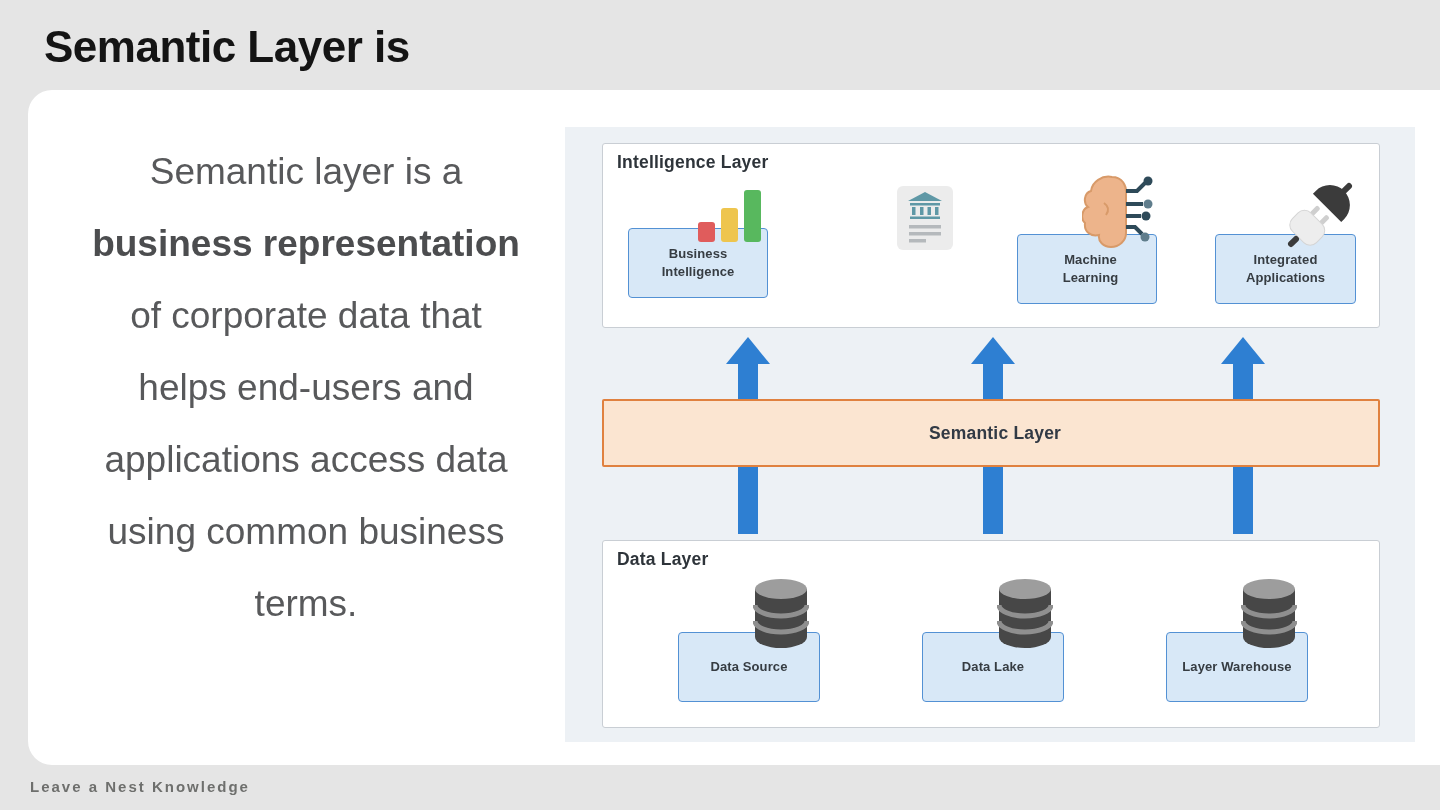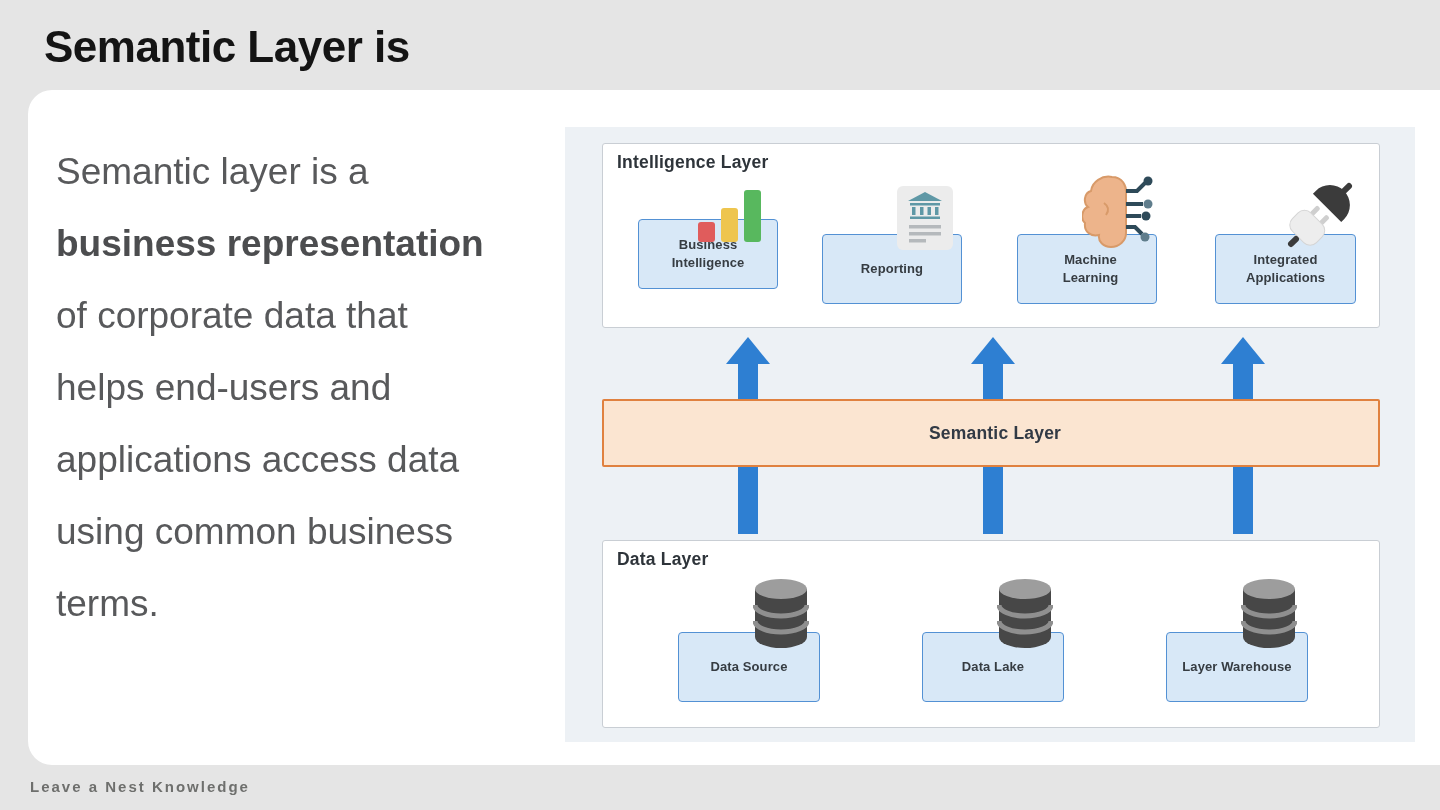--- a/index.html
+++ b/index.html
@@ -13,21 +13,21 @@
     font-size:44px; font-weight:700; color:#141414; letter-spacing:-0.5px;
   }
 
   .card {
     position:absolute; left:28px; top:90px; width:1412px; height:675px;
     background:#ffffff; border-radius:24px 0 0 24px;
   }
 
   .lede { position:absolute; left:28px; top:46px; width:500px; }
   .lede-line {
-    font-size:37px; line-height:72px; color:#58595b; white-space:nowrap;
+    font-size:37px; line-height:72px; color:#58595b; white-space:nowrap;text-align:center;
   }
   .lede-line.bold { font-weight:700; color:#4c4d4f; }
 
   .diagram {
     position:absolute; left:537px; top:37px; width:850px; height:615px;
     background:#edf1f5;
   }
 
   .panel {
     position:absolute; background:#ffffff; border:1px solid #c9ced4; border-radius:3px;
@@ -86,25 +86,22 @@
       <div class="lede-line">using common business</div>
       <div class="lede-line">terms.</div>
     </div>
 
     <div class="diagram">
 
       <div class="panel panel-consumption">
         <div class="panel-label">Intelligence Layer</div>
       </div>
 
-      <div class="node" style="left:63px; top:92px;margin-left:10px;">
+      <div class="node" style="left:63px; top:101px;">
         <div class="node-label">Business Intelligence</div>
-      </div>
-      <div class="node" style="left:257px; top:107px;">
-        <div class="node-label">Reporting</div>
       </div>
       <div class="node" style="left:452px; top:107px;padding-left:17px;">
         <div class="node-label">Machine Learning</div>
       </div>
       <div class="node" style="left:650px; top:107px; width:141px;">
         <div class="node-label">Integrated Applications</div>
       </div>
 
       <span class="icon" style="left:133px; top:62px;">
         <svg width="66" height="53" viewBox="0 0 66 53">

